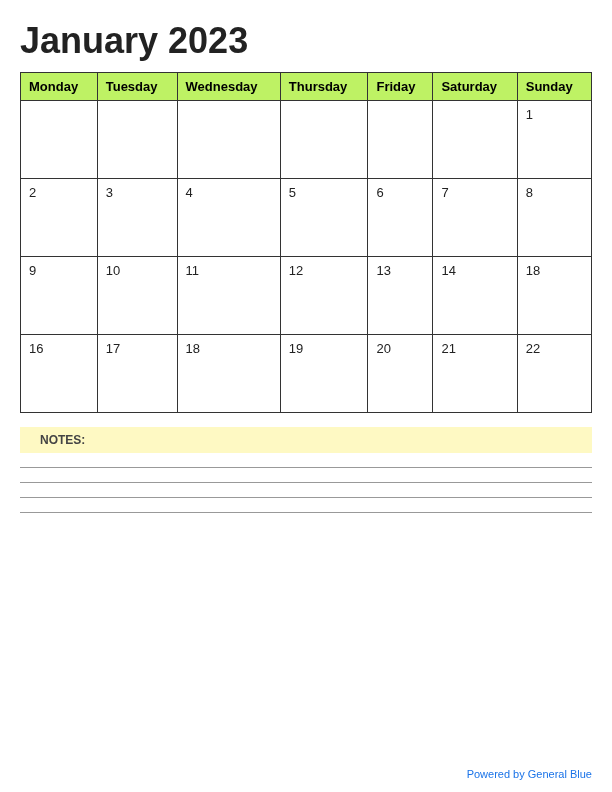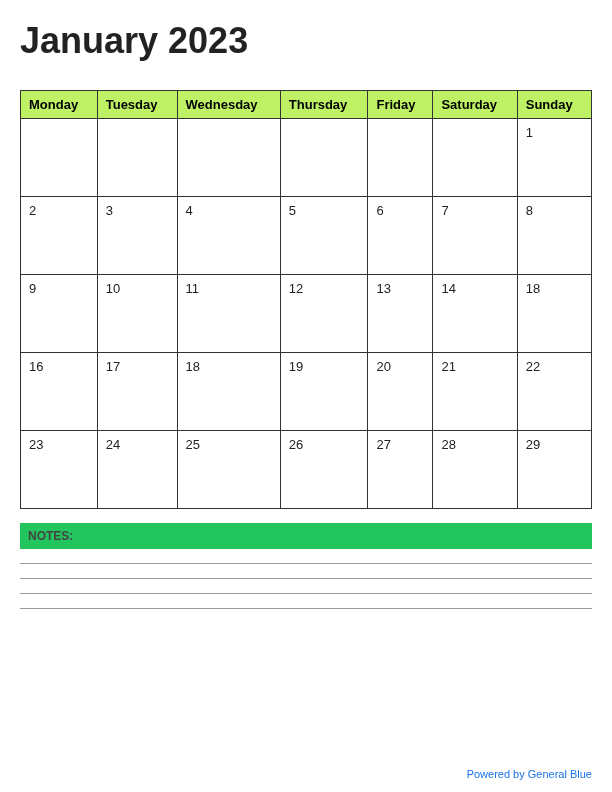--- a/index.html
+++ b/index.html
@@ -14,21 +14,21 @@
       background: #ffffff;
       font-family: Arial, sans-serif;
       padding: 20px 20px 10px 20px;
       position: relative;
     }
 
     .page-title {
       font-size: 36px;
       font-weight: bold;
       color: #222;
-      margin-bottom: 28px;
+      margin-bottom: 10px;
     }
 
     .calendar-table {
       width: 100%;
       border-collapse: collapse;
       border: 1.5px solid #333;
     }
 
     .calendar-table th {
       border: 1px solid #333;
@@ -53,22 +53,22 @@
     }
 
     .notes-section {
       margin-top: 14px;
     }
 
     .notes-label {
       font-size: 12px;
       font-weight: bold;
       color: #444;
-      background: #22c55e;
-      padding: 6px 8px;
+      background: #fef9c3;
+      padding: 6px 20px;
       display: block;
     }
 
     .notes-line {
       display: block;
       width: 100%;
       height: 1px;
       background: #999;
       margin-top: 14px;
     }
@@ -128,29 +128,20 @@
       </tr>
       <tr>
         <td><span class="day-num">16</span></td>
         <td><span class="day-num">17</span></td>
         <td><span class="day-num">18</span></td>
         <td><span class="day-num">19</span></td>
         <td><span class="day-num">20</span></td>
         <td><span class="day-num">21</span></td>
         <td><span class="day-num">22</span></td>
       </tr>
-      <tr>
-        <td><span class="day-num">23</span></td>
-        <td><span class="day-num">24</span></td>
-        <td><span class="day-num">25</span></td>
-        <td><span class="day-num">26</span></td>
-        <td><span class="day-num">27</span></td>
-        <td><span class="day-num">28</span></td>
-        <td><span class="day-num">29</span></td>
-      </tr>
     </tbody>
 </table>
 
 <div class="notes-section">
   <span class="notes-label">NOTES:</span>
   <span class="notes-line"></span>
   <span class="notes-line"></span>
   <span class="notes-line"></span>
   <span class="notes-line"></span>
 </div>

